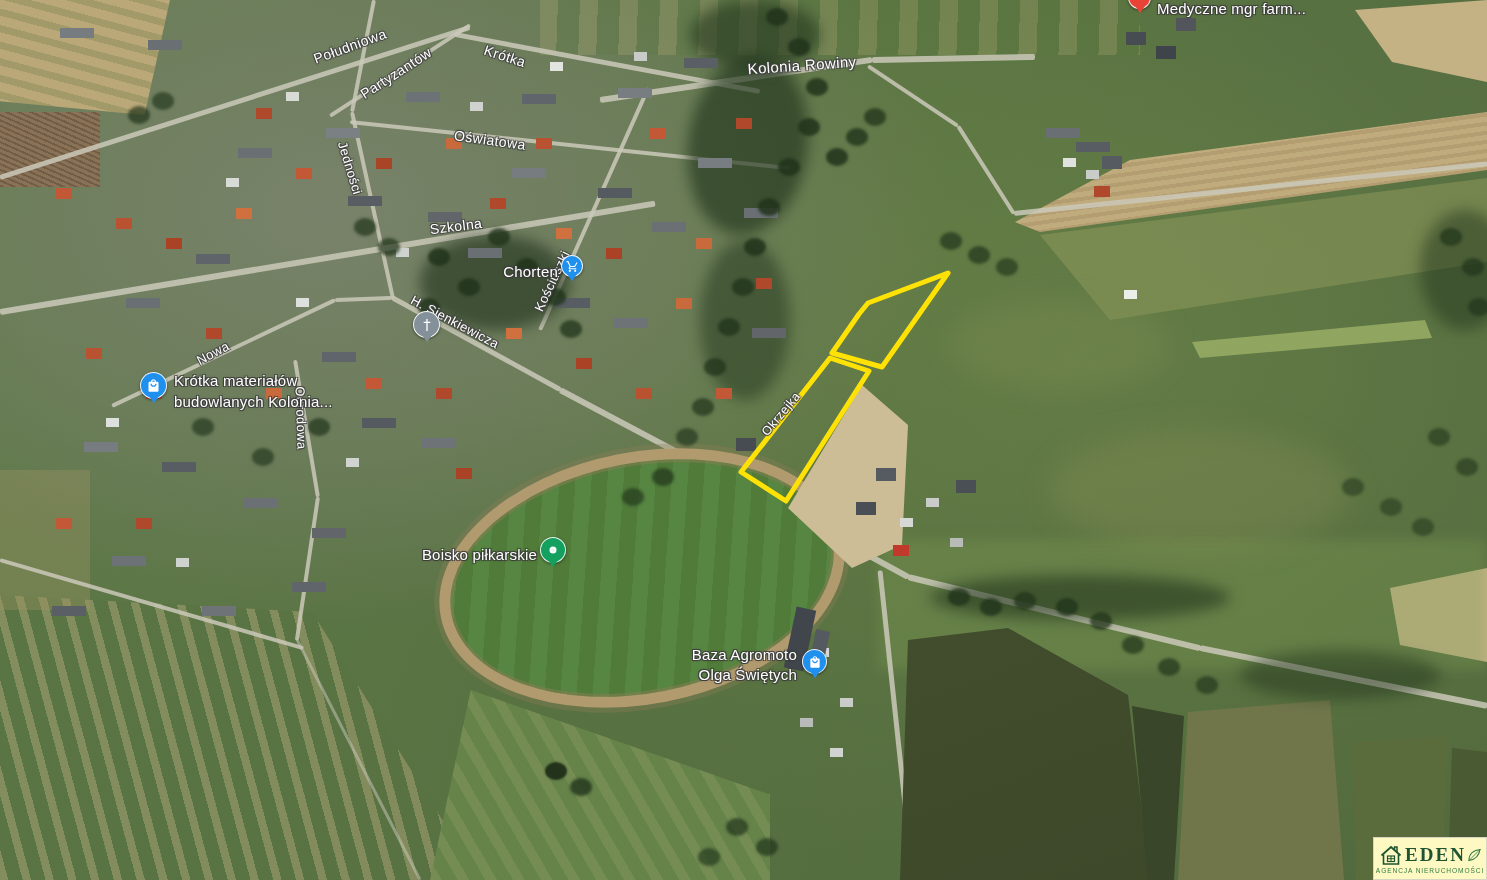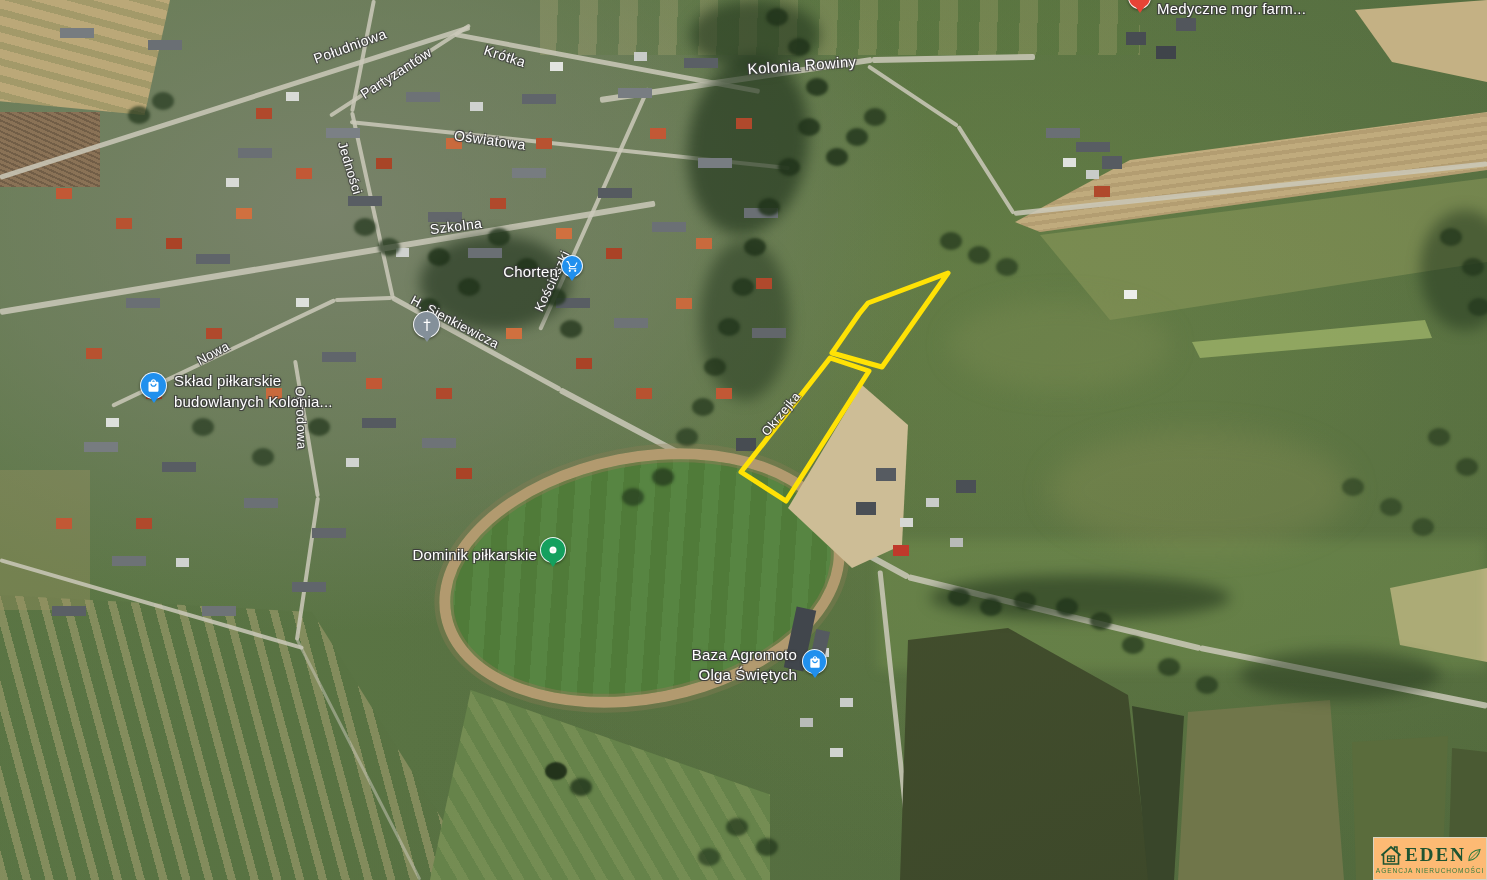--- a/index.html
+++ b/index.html
@@ -101,21 +101,21 @@
     background:var(--c);z-index:31;box-shadow:0 1px 3px rgba(0,0,0,.45);
     border:1.5px solid rgba(255,255,255,.9);box-sizing:border-box;
   }
   .pin::after{
     content:"";position:absolute;top:100%;left:50%;transform:translate(-50%,-2px);
     border:5px solid transparent;border-top:7px solid var(--c);
   }
   .pin svg{position:static;}
   
   .logo{
-    left:1373px;top:837px;width:114px;height:43px;background:#fdba74;z-index:50;
+    left:1373px;top:837px;width:114px;height:43px;background:#fef9c3;z-index:50;
     display:flex;flex-direction:column;align-items:center;justify-content:center;
     border:1px solid #d8d4c2;box-sizing:border-box;
   }
   .logo *{position:static;}
   .logo-row{display:flex;align-items:center;gap:2px;}
   .logo-brand{
     font-family:"Liberation Serif","DejaVu Serif",serif;font-weight:bold;
     font-size:19px;color:#1f5431;letter-spacing:2px;line-height:19px;
   }
   .logo-sub{font-size:6.6px;color:#2f7a3e;letter-spacing:.9px;margin-top:1px;white-space:nowrap;}
@@ -223,25 +223,25 @@
         <path fill="#fff" d="M11 3h2v4h4v2h-4v12h-2V9H7V7h4z"></path>
       </svg>
   </div>
 
   <div class="pin" style="left:140px;top:372px;width:27px;height:27px;--c:#2090ee;">
     <svg width="15" height="15" viewBox="0 0 24 24">
         <path fill="#fff" d="M18 6h-2c0-2.21-1.79-4-4-4S8 3.79 8 6H6c-1.1 0-2 .9-2 2v12c0 1.1.9 2 2 2h12c1.1 0 2-.9 2-2V8c0-1.1-.9-2-2-2zm-6-2c1.1 0 2 .9 2 2h-4c0-1.1.9-2 2-2zm0 10c-2.76 0-5-2.24-5-5h2c0 1.66 1.34 3 3 3s3-1.34 3-3h2c0 2.76-2.24 5-5 5z"></path>
       </svg>
   </div>
   <div class="poi-text" style="left:174px;top:370px;">
-    <div style="position:static;">Skład piłkarskie</div>
+    <div style="position:static;">Krótka materiałów</div>
     <div style="position:static;">budowlanych Kolonia...</div>
   </div>
 
-  <div class="poi-text" style="right:950px;top:544px;">Dominik piłkarskie</div>
+  <div class="poi-text" style="right:950px;top:544px;">Boisko piłkarskie</div>
   <div class="pin" style="left:540px;top:537px;width:26px;height:26px;--c:#14a05e;">
     <svg width="12" height="12" viewBox="0 0 24 24">
         <circle cx="12" cy="12" r="7" fill="#fff"></circle>
         <circle cx="12" cy="12" r="3.5" fill="#e8f4ec"></circle>
       </svg>
   </div>
 
   <div class="poi-text" style="right:690px;top:645px;text-align:right;line-height:20px;">
     <div style="position:static;">Baza Agromoto</div>
     <div style="position:static;">Olga Świętych</div>

